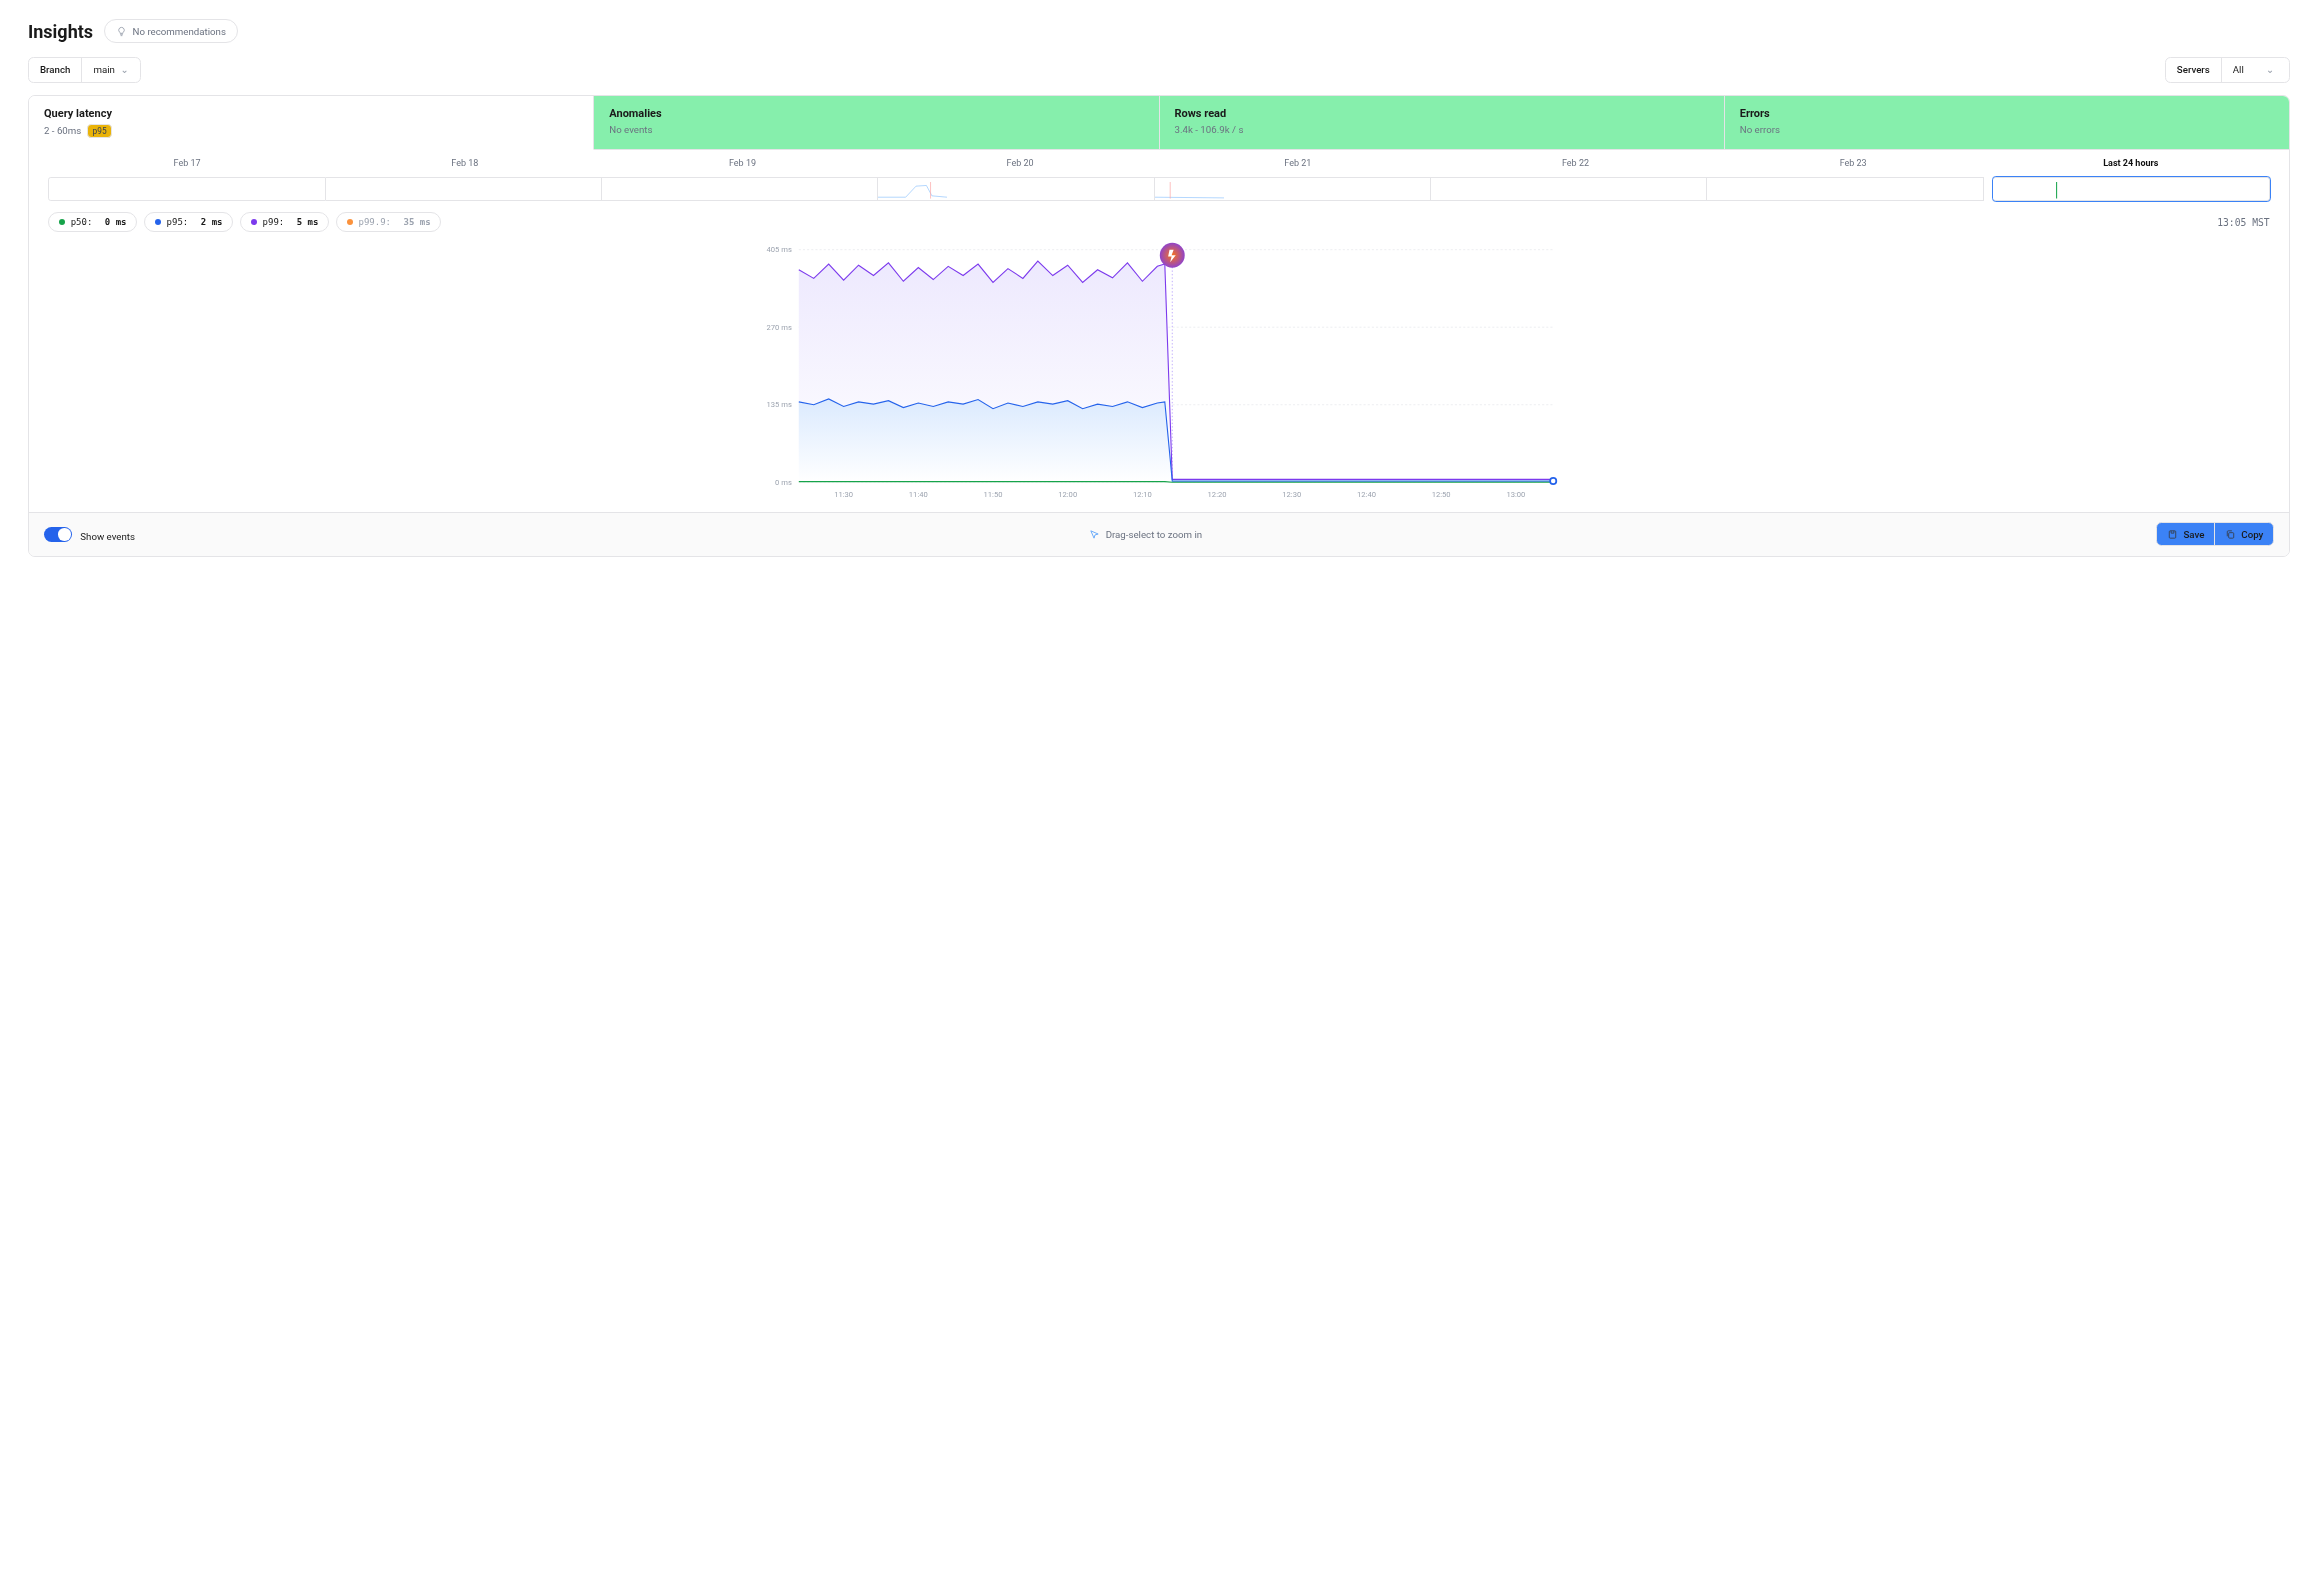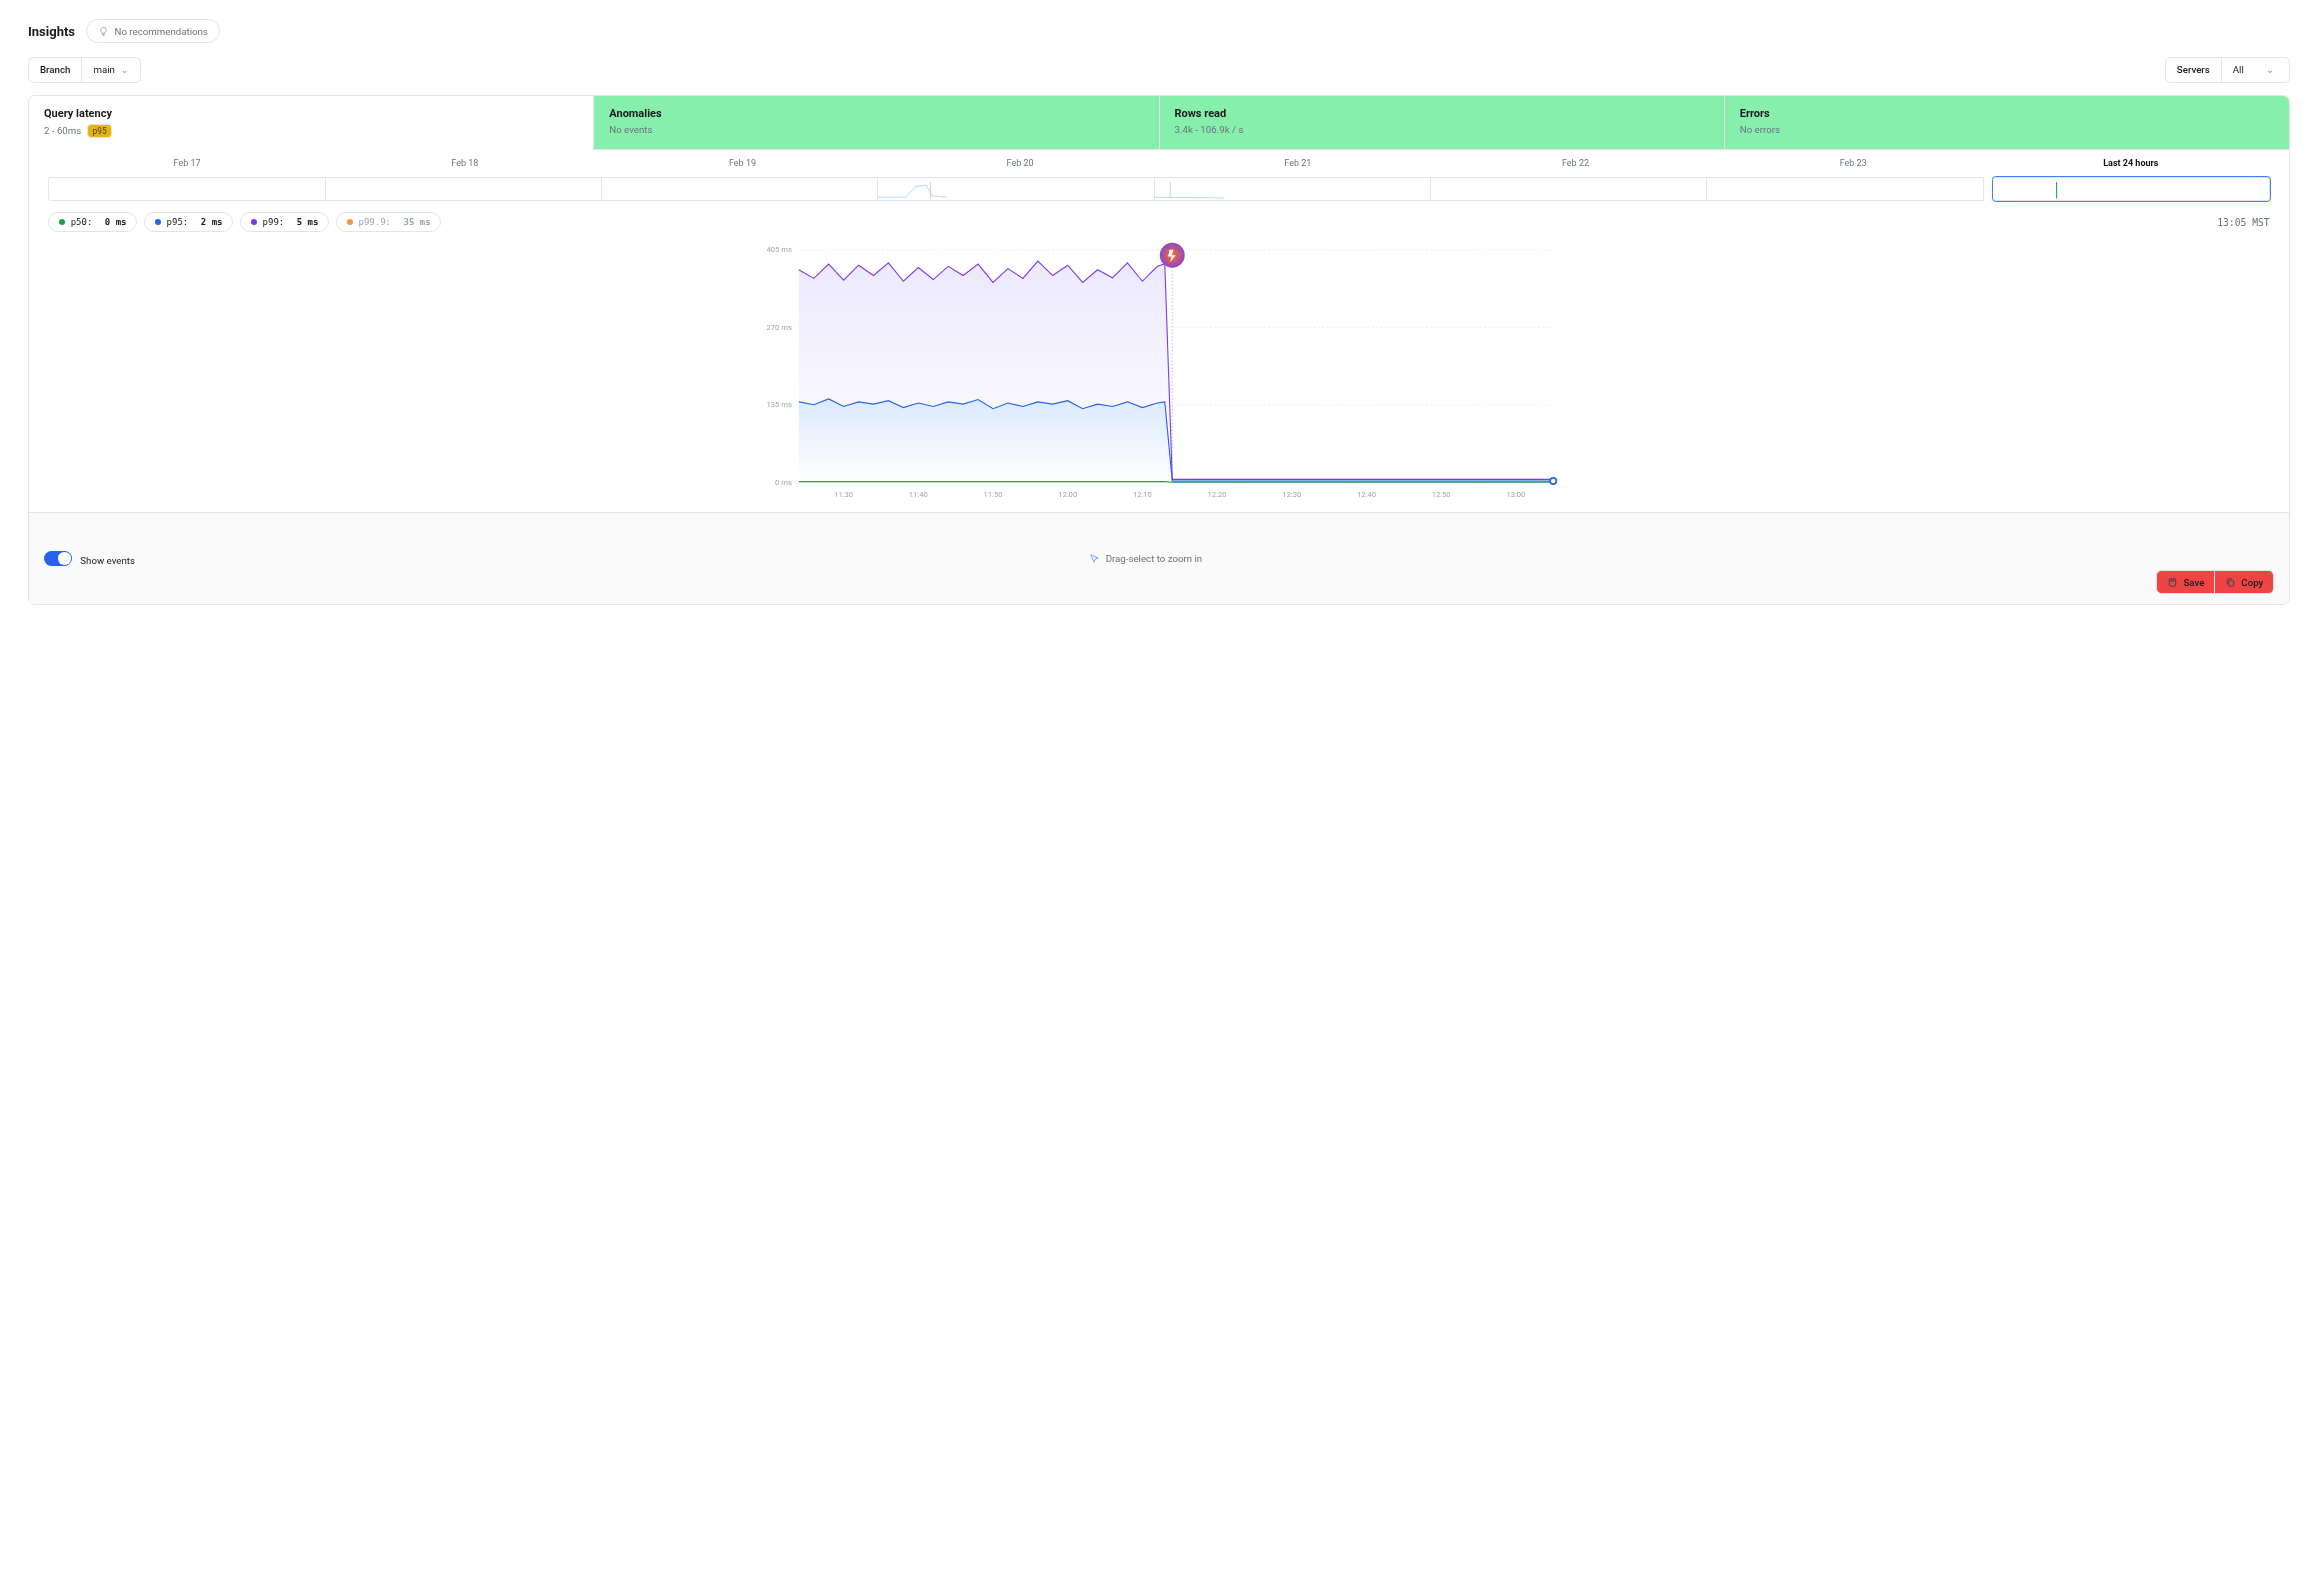--- a/index.html
+++ b/index.html
@@ -1,18 +1,18 @@
 <!DOCTYPE html>
 <html style="font-size:11px"><head>
 <meta charset="utf-8">
 <style>
   * { box-sizing: border-box; margin: 0; padding: 0; }
   body { font-family: -apple-system, BlinkMacSystemFont, "Segoe UI", Roboto, sans-serif; background: #fff; color: #1a1a1a; padding: 19.3px 28px; font-size: 9.7px; }
   .header { display: flex; align-items: center; gap: 11px; margin-bottom: 14px; }
-  .page-title { font-size: 13px; font-weight: 700; }
+  .page-title { font-size: 18px; font-weight: 700; }
   .pill { display: inline-flex; align-items: center; gap: 5.5px; border: 0.7px solid #e4e4e7; border-radius: 690px; padding: 5.5px 11px; color: #6b7280; cursor: pointer; }
   .pill svg { width: 11px; height: 11px; }
   .filter-row { display: flex; justify-content: space-between; margin-bottom: 12.4px; }
   .seg { display: flex; border: 0.7px solid #e4e4e7; border-radius: 5.5px; overflow: hidden; }
   .seg > div { padding: 6.2px 11px; display: flex; align-items: center; gap: 5.5px; }
   .seg > div:first-child { border-right: 0.7px solid #e4e4e7; font-weight: 500; }
   .seg .chev { color: #9ca3af; }
   .card { border: 0.7px solid #e4e4e7; border-radius: 7px; overflow: hidden; }
   .tabs { display: flex; }
   .tab { flex: 1; padding: 11px 15px; border-right: 0.7px solid #e4e4e7; border-bottom: 0.7px solid #e4e4e7; background: #86efac; cursor: pointer; }
@@ -37,21 +37,21 @@
   .lpill.dim { color: #9ca3af; }
   .dot { width: 6.2px; height: 6.2px; border-radius: 50%; }
   .ts { font-family: ui-monospace, Menlo, monospace; color: #6b7280; font-size: 9.7px; }
   .chart-wrap { padding: 4.1px 19.3px 8.3px; }
   .chart { width: 100%; height: 263px; display: block; }
   .footer { display: flex; align-items: center; justify-content: space-between; padding: 9.7px 15px; border-top: 0.7px solid #e4e4e7; background:#fafafa; }
   .left-f { display: flex; align-items: flex-end; gap: 8.3px; }
   .toggle { width: 28px; height: 15px; background: #2563eb; border-radius: 690px; position: relative; cursor: pointer; }
   .toggle::after { content: ""; position: absolute; width: 12.4px; height: 12.4px; background: #fff; border-radius: 50%; top: 1.4px; right: 1.4px; }
   .hint { color: #6b7280; display: flex; align-items: center; gap: 5.5px; }
-  .btn-group { display: flex; border: 0.7px solid #e4e4e7; border-radius: 5.5px; overflow: hidden; background:#ef4444;margin-top:48px; }
+  .btn-group { display: flex; border: 0.7px solid #e4e4e7; border-radius: 5.5px; overflow: hidden; background:#3b82f6; }
   .btn { padding: 5.5px 9.7px; display: flex; align-items: center; gap: 5.5px; font-weight: 500; cursor: pointer; }
   .btn:first-child { border-right: 0.7px solid #e4e4e7; }
   .event-marker { fill: url(#eg); }
 </style>
 </head>
 <body>
 
 <div class="header">
   <h1 class="page-title">Insights</h1>
   <div class="pill">

